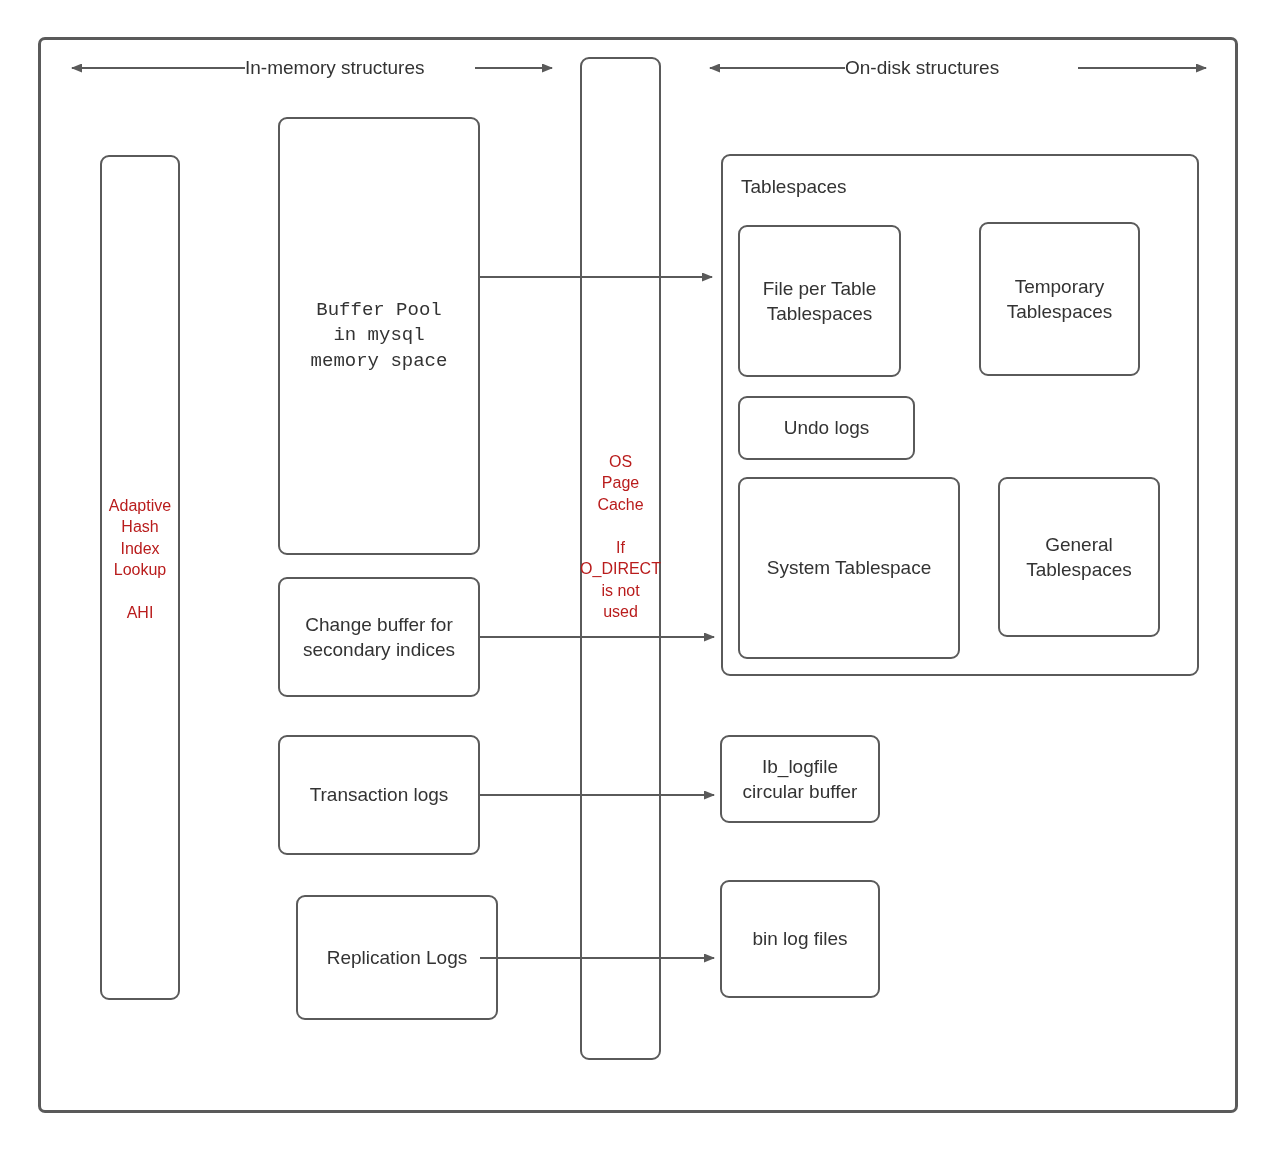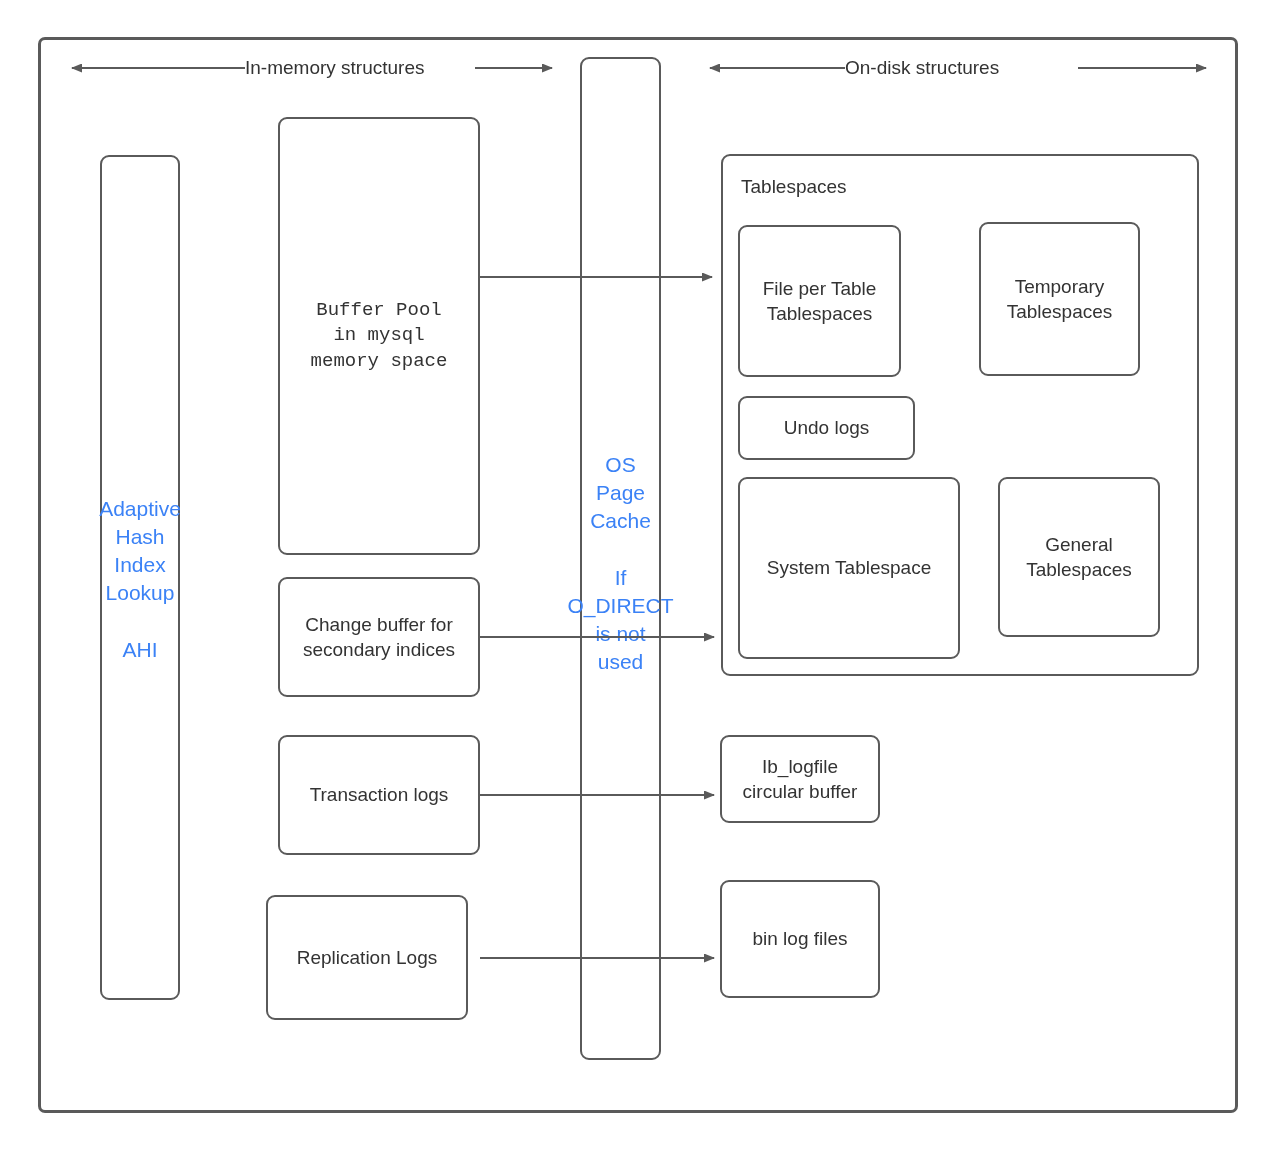--- a/index.html
+++ b/index.html
@@ -58,22 +58,22 @@
     
     overflow: visible;
     white-space: nowrap;
   }
   .overflow-text {
     position: absolute;
     left: 50%;
     transform: translateX(-50%);
     text-align: center;
     white-space: nowrap;
-    color: #3b82f6;
-    font-size: 21px;
+    color: #b91c1c;
+    font-size: 16px;
     line-height: 1.34;
     pointer-events: none;
   }
   
   .svg-layer {
     position: absolute;
     left: 0;
     top: 0;
     width: 1280px;
     height: 1160px;
@@ -135,21 +135,21 @@
   </div>
 
   <div class="box z4" style="left:278px; top:577px; width:202px; height:120px;">
     <span style="max-width:160px;">Change buffer for secondary indices</span>
   </div>
 
   <div class="box z4" style="left:278px; top:735px; width:202px; height:120px;">
     <span>Transaction logs</span>
   </div>
 
-  <div class="box z4" style="left:266px; top:895px; width:202px; height:125px;">
+  <div class="box z4" style="left:296px; top:895px; width:202px; height:125px;">
     <span>Replication Logs</span>
   </div>
 
   <div class="box tall-label z5" style="left:580px; top:57px; width:81px; height:1003px;">
     <div class="overflow-text" style="top:392px;">
       <div>OS</div>
       <div>Page</div>
       <div>Cache</div>
       <div>&nbsp;</div>
       <div>If</div>

